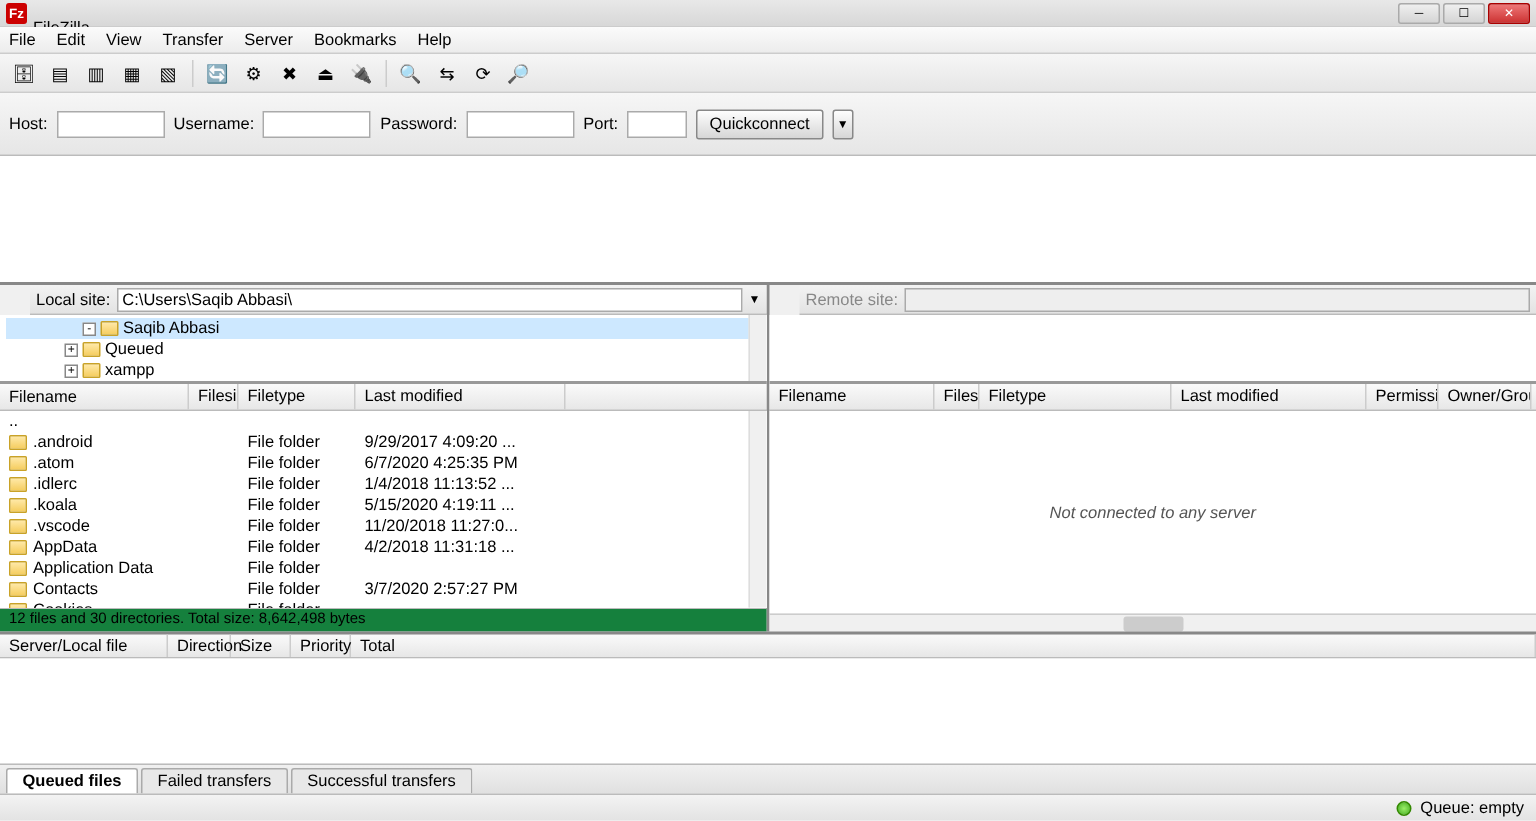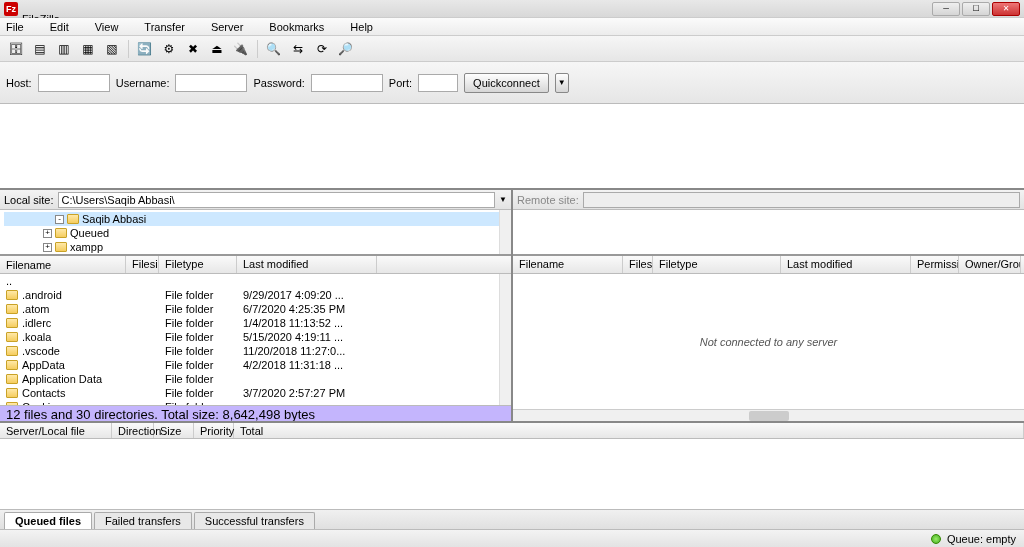--- a/index.html
+++ b/index.html
@@ -3,35 +3,35 @@
 <meta charset="utf-8">
 <style>
 * { box-sizing: border-box; margin: 0; padding: 0; }
 body { font-family: "Segoe UI", Tahoma, sans-serif; font-size: 11px; background: #f0f0f0; width: 1024px; height: 547px; overflow: hidden; display: flex; flex-direction: column; }
 .titlebar { height: 18px; background: linear-gradient(#e8e8e8, #d8d8d8); display: flex; align-items: center; padding: 0 4px; border-bottom: 1px solid #ccc; }
 .titlebar .logo { width: 14px; height: 14px; background: #c00; color: #fff; font-weight: bold; font-size: 9px; display: flex; align-items: center; justify-content: center; margin-right: 4px; border-radius: 2px; }
 .titlebar .title { flex: 1; margin-top: 20px; }
 .winbtns { display: flex; gap: 2px; }
 .winbtn { width: 28px; height: 14px; background: linear-gradient(#efefef,#d5d5d5); border: 1px solid #aaa; border-radius: 2px; display: flex; align-items: center; justify-content: center; font-size: 8px; cursor: pointer; }
 .winbtn.close { background: linear-gradient(#e77,#c33); color: #fff; border-color: #a00; }
-.menubar { height: 18px; background: linear-gradient(#fbfbfb,#ececec); display: flex; align-items: center; padding: 0 6px; gap: 26px; border-bottom: 1px solid #ccc; }
+.menubar { height: 18px; background: linear-gradient(#fbfbfb,#ececec); display: flex; align-items: center; padding: 0 6px; gap: 14px; border-bottom: 1px solid #ccc; }
 .menubar span { cursor: default; }
 .toolbar { height: 26px; background: linear-gradient(#f6f6f6,#e6e6e6); display: flex; align-items: center; padding: 0 6px; gap: 4px; border-bottom: 1px solid #ccc; }
 .tbtn { width: 20px; height: 20px; border: 1px solid transparent; border-radius: 2px; display: flex; align-items: center; justify-content: center; font-size: 12px; cursor: pointer; }
 .tsep { width: 1px; height: 18px; background: #ccc; margin: 0 2px; }
 .quickbar { height: 42px; background: linear-gradient(#f6f6f6,#e6e6e6); display: flex; align-items: center; padding: 12px 6px; gap: 6px; border-bottom: 1px solid #bbb; }
 .quickbar label { font-size: 11px; }
 .quickbar input { height: 18px; border: 1px solid #aaa; padding: 0 3px; font-size: 11px; }
 .qbtn { height: 20px; padding: 0 8px; background: linear-gradient(#fefefe,#d6d6d6); border: 1px solid #888; border-radius: 2px; cursor: pointer; font-size: 11px; }
 .qdrop { width: 14px; height: 20px; background: linear-gradient(#fefefe,#d6d6d6); border: 1px solid #888; border-radius: 2px; font-size: 8px; display:flex; align-items:center; justify-content:center; cursor:pointer; }
 .log { height: 86px; background: #fff; border-bottom: 2px solid #888; overflow: auto; }
 .split { display: flex; flex: 1; min-height: 0; }
 .pane { flex: 1; display: flex; flex-direction: column; min-width: 0; border-right: 2px solid #888; }
 .pane:last-child { border-right: none; }
-.siterow { height: 20px; background: linear-gradient(#f3f3f3,#e3e3e3); display: flex; align-items: center; padding: 0 4px; border-bottom: 1px solid #bbb; gap: 4px; }
+.siterow { height: 20px; background: linear-gradient(#f3f3f3,#e3e3e3); display: flex; align-items: center; padding: 0 4px; border-bottom: 1px solid #bbb; gap: 4px; margin-left: 20px; }
 .siterow input { flex: 1; height: 16px; border: 1px solid #aaa; font-size: 11px; padding: 0 3px; }
 .siterow .rlabel { color: #888; }
 .tree { height: 46px; background: #fff; border-bottom: 2px solid #999; overflow: auto; padding: 2px 4px; position: relative; }
 .tree-row { display: flex; align-items: center; gap: 3px; height: 14px; font-size: 11px; }
 .tree-row .indent { display:inline-block; }
 .expander { width: 9px; height: 9px; border: 1px solid #888; display: inline-flex; align-items: center; justify-content: center; font-size: 8px; line-height: 1; cursor: pointer; background:#fff; }
 .folder-icon { width: 12px; height: 10px; background: linear-gradient(#ffe9a8,#f5cd5f); border: 1px solid #c9a227; border-radius: 1px; display:inline-block; }
 .selrow { background: #cde8ff; }
 .listhdr { display: flex; height: 18px; background: linear-gradient(#fafafa,#e7e7e7); border-bottom: 1px solid #bbb; }
 .listhdr > div { border-right: 1px solid #ccc; padding: 2px 6px; font-size: 11px; overflow: hidden; white-space: nowrap; }
@@ -42,21 +42,21 @@
 .col-size { width: 33px; text-align: right; }
 .col-type { width: 78px; }
 .col-mod { width: 140px; }
 .r-col-name { width: 110px; }
 .r-col-size { width: 30px; text-align:right;}
 .r-col-type { width: 128px; }
 .r-col-mod { width: 130px; }
 .r-col-perm { width: 48px; }
 .r-col-own { width: 62px; }
 .notconn { flex:1; display:flex; align-items:center; justify-content:center; color:#555; background:#fff;font-style:italic; }
-.statusline { height: 16px; background: #c4b5fd; border-top: 1px solid #bbb; padding: 1px 6px; font-size: 13px; }
+.statusline { height: 16px; background: #15803d; border-top: 1px solid #bbb; padding: 1px 6px; font-size: 10px; }
 .queuehdr { display: flex; height: 18px; background: linear-gradient(#fafafa,#e7e7e7); border-top: 2px solid #888; border-bottom:1px solid #bbb;}
 .queuehdr > div { border-right: 1px solid #ccc; padding: 2px 6px; font-size: 11px; }
 .queuebody { flex: 0 0 70px; background:#fff; }
 .tabs { height: 20px; background: linear-gradient(#f0f0f0,#e0e0e0); display: flex; align-items: flex-end; padding: 0 4px; border-top: 1px solid #bbb; }
 .tab { padding: 2px 10px; border: 1px solid #aaa; border-bottom: none; background: #e8e8e8; font-size: 11px; margin-right: 2px; cursor: pointer; border-radius: 2px 2px 0 0; }
 .tab.active { background: #fff; font-weight: bold; }
 .bottombar { height: 18px; background: linear-gradient(#f3f3f3,#e3e3e3); border-top: 1px solid #bbb; display:flex; align-items:center; justify-content:flex-end; padding: 0 8px; gap:6px; font-size:11px; }
 .qicon { width:10px; height:10px; border-radius:50%; background: radial-gradient(#9e6,#4a2); border:1px solid #380; }
 .remote-scroll { height:12px; background:#f0f0f0; border-top:1px solid #ccc; display:flex; }
 .remote-scroll .thumb { width:40px; height:10px; background:#ccc; margin:1px auto; border-radius:2px;}

